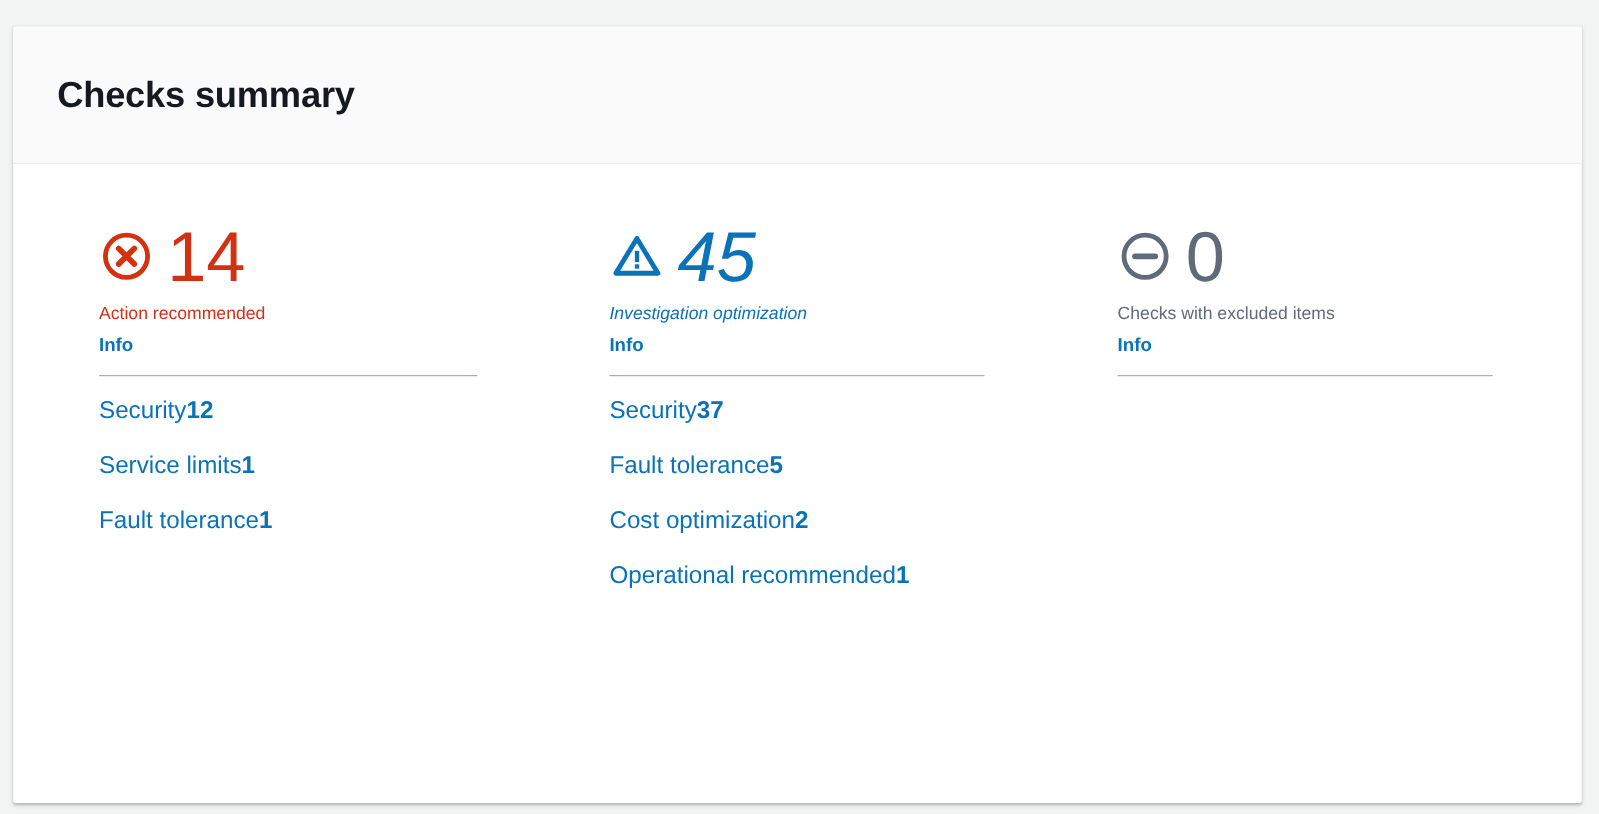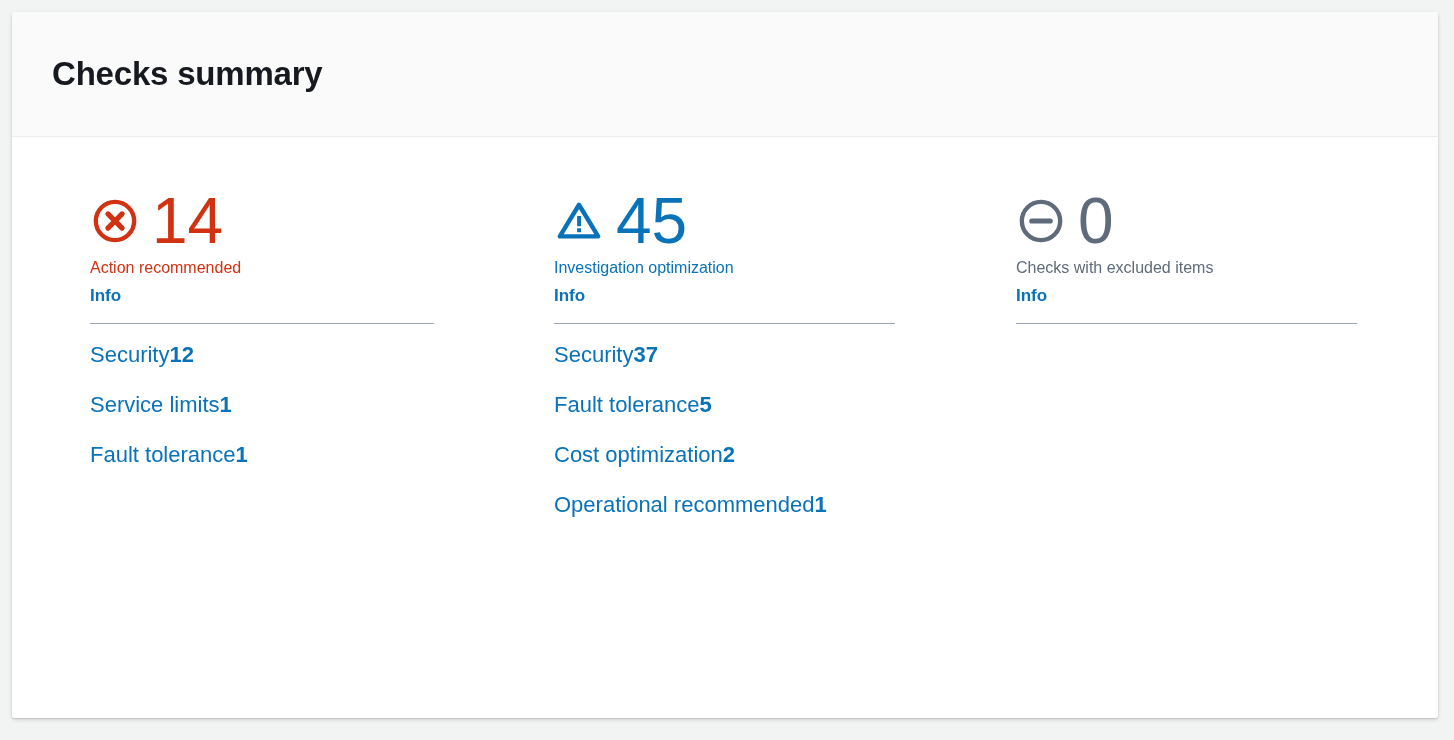--- a/index.html
+++ b/index.html
@@ -11,21 +11,21 @@
     height: 740px;
     background: #f2f3f3;
     font-family: "Liberation Sans", "DejaVu Sans", sans-serif;
     -webkit-font-smoothing: antialiased;
     overflow: hidden;
   }
 
   .card {
     position: absolute;
     left: 12px;
-    top: 12px;
+    top: 24px;
     width: 1426px;
     height: 706px;
     background: #ffffff;
     border-radius: 2px;
     box-shadow: 0 1px 2px rgba(0,7,22,0.16), 0 2px 5px rgba(0,7,22,0.10);
     box-sizing: border-box;
     overflow: hidden;
   }
 
   .card-header {
@@ -57,20 +57,21 @@
     box-sizing: border-box;
   }
   .col-1 { width: 464px; }
   .col-2 { width: 462px; }
   .col-3 { width: 400px; }
 
   .headline {
     display: flex;
     align-items: center;
     height: 72px;
+    margin-bottom: 6px;
   }
   .status-icon {
     display: inline-block;
     width: 50px;
     height: 50px;
     flex: 0 0 auto;
   }
   .status-icon svg { display: block; }
 
   .count {
@@ -118,21 +119,21 @@
     font-size: 22px;
     color: #0972b8;
     padding: 12px 0 12px 0;
   }
   .col-1 .row { width: 344px; }
   .col-2 .row { width: 341px; }
   .row-name { cursor: pointer; }
   .row-count { font-variant-numeric: tabular-nums; font-weight: bold; }
 
   .c-error { color: #d13212; }
-  .c-info  { color: #0972b8; }
+  .c-info  { color: #0972b8; font-style: italic; }
   .c-muted { color: #5f6b7a; }
 </style>
 </head>
 <body>
 
 <div class="card">
 
   <div class="card-header">
     <div class="card-title">Checks summary</div>
   </div>

